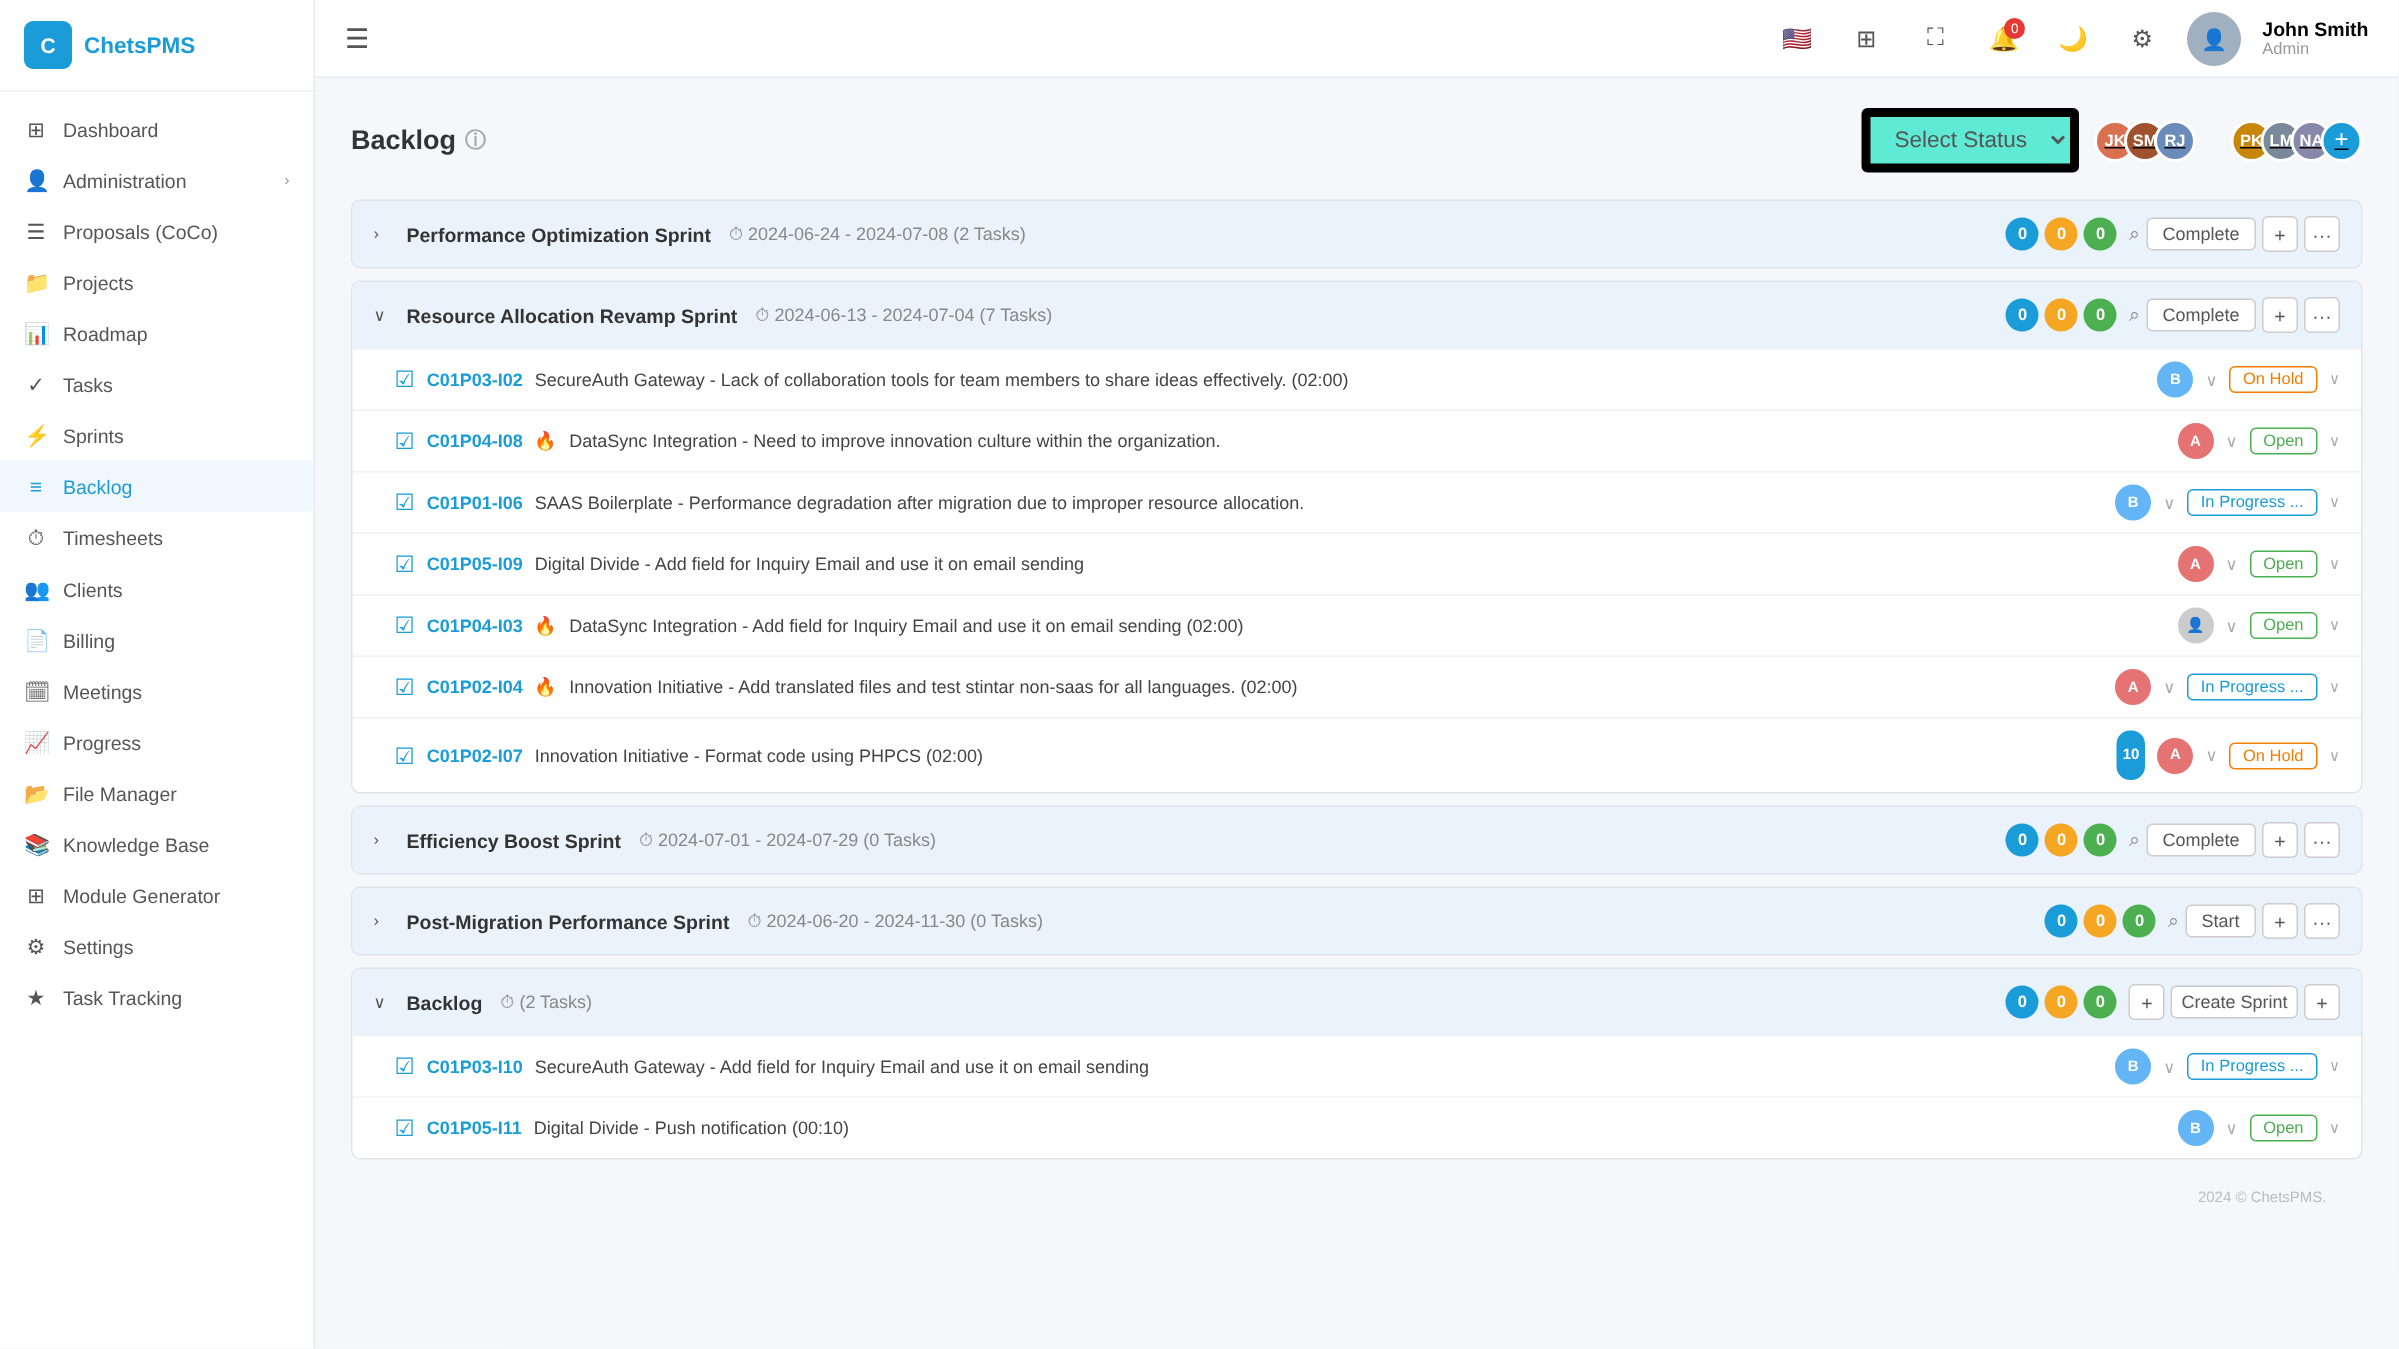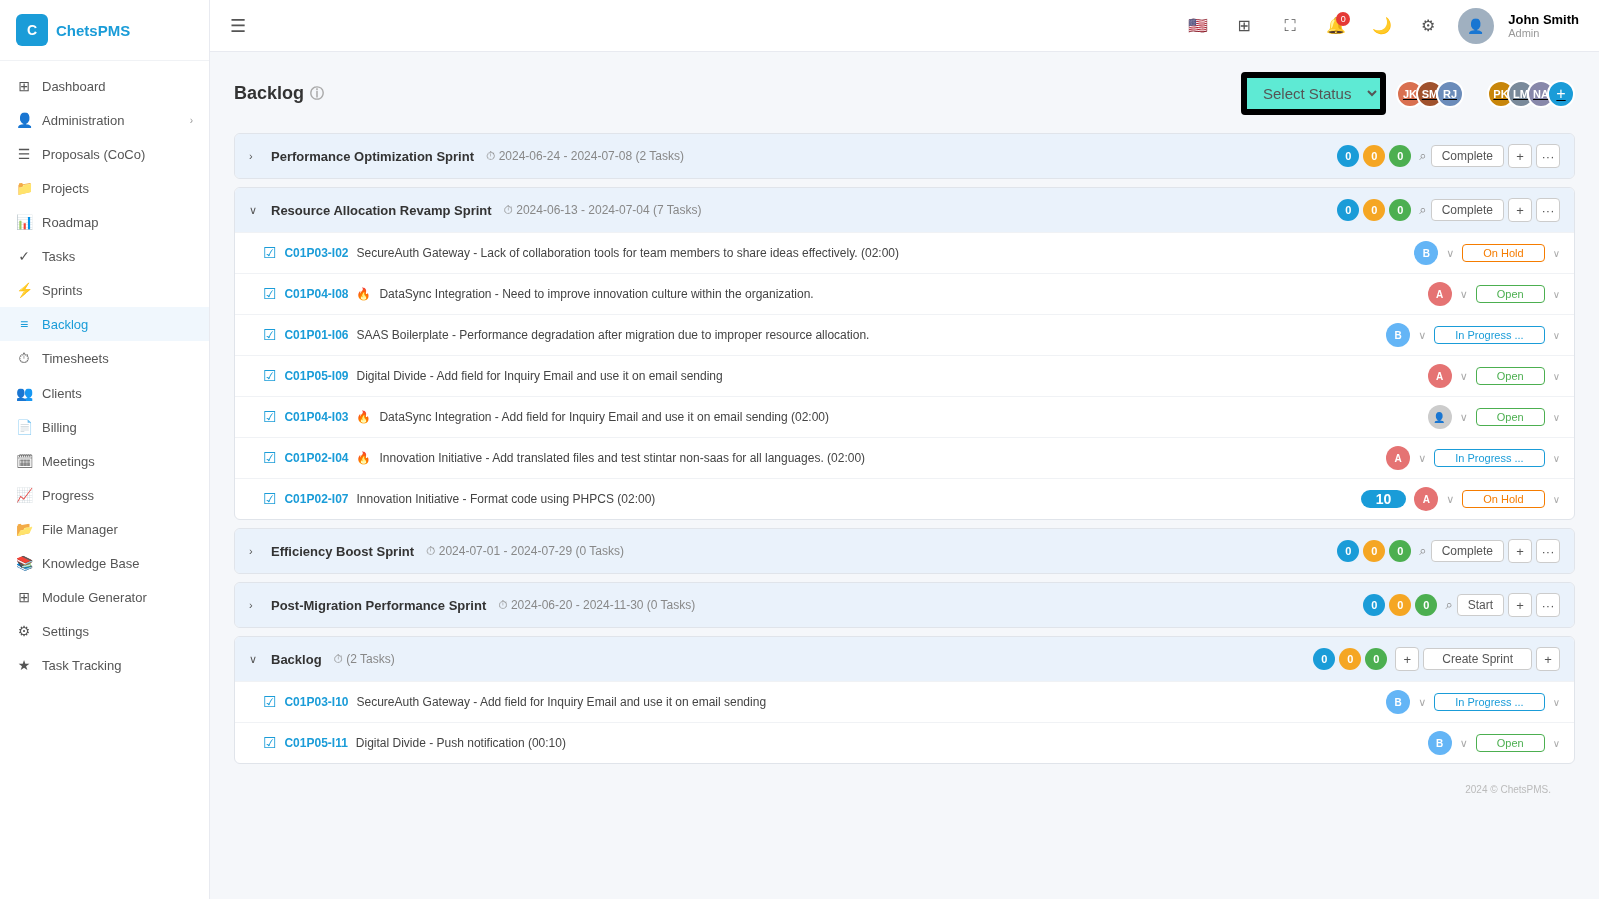--- a/index.html
+++ b/index.html
@@ -178,37 +178,37 @@
       gap: 8px;
     }
     .task-check { color: #1a9cd8; font-size: 15px; flex-shrink: 0; }
     .task-id { color: #1a9cd8; font-weight: 600; font-size: 12px; white-space: nowrap; }
     .task-desc { flex: 1; font-size: 12px; color: #444; }
     .task-avatar { width: 24px; height: 24px; border-radius: 50%; flex-shrink: 0; display: flex; align-items: center; justify-content: center; font-size: 10px; font-weight: 600; color: #fff; }
     .task-chevron { font-size: 11px; color: #aaa; cursor: pointer; }
     .status-badge {
       border: 1px solid #ddd;
       border-radius: 4px;
-      padding: 2px 20px;
+      padding: 2px 8px;
       font-size: 11px;
       white-space: nowrap;
       display: flex; align-items: center; gap: 4px;
     }
     .status-onhold { color: #f57c00; border-color: #f57c00; }
     .status-open { color: #4caf50; border-color: #4caf50; }
     .status-inprogress { color: #1a9cd8; border-color: #1a9cd8; }
     .status-chevron { font-size: 10px; color: #aaa; cursor: pointer; }
     .create-sprint-btn {
       background: #fff; border: 1px solid #ccc; border-radius: 4px;
-      padding: 3px 18px; font-size: 12px; cursor: pointer; color: #555;
+      padding: 3px 6px; font-size: 12px; cursor: pointer; color: #555;
     }
     .num-badge {
       display: inline-flex; align-items: center; justify-content: center;
-      min-width: 18px; height: 18px; border-radius: 9px;
-      background: #1a9cd8; color: #fff; font-size: 14px; font-weight: 700; padding: 0 15px;
+      min-width: 18px; height: 33px; border-radius: 9px;
+      background: #1a9cd8; color: #fff; font-size: 10px; font-weight: 700; padding: 0 4px;
     }
 
     .footer { text-align: right; padding: 12px 24px; font-size: 10px; color: #bbb; background: #f5f7fa; }
   </style>
 </head>
 <body>
 
 <div id="sidebar">
   <div class="sidebar-logo">
     <div class="sidebar-logo-icon">C</div>

